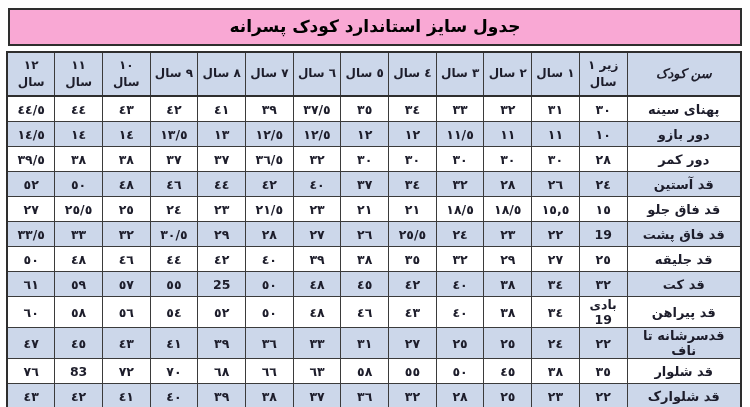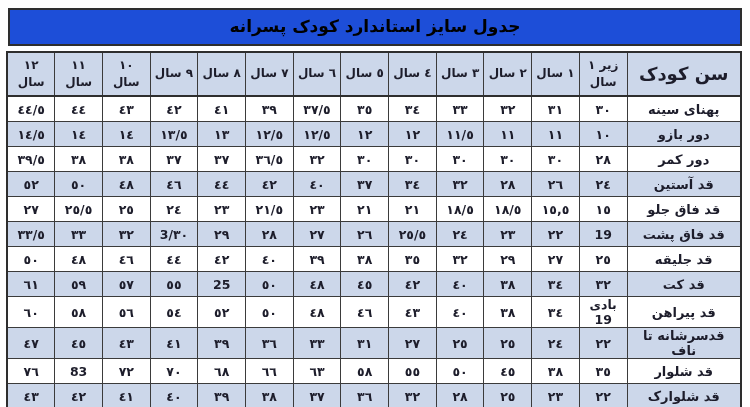--- a/index.html
+++ b/index.html
@@ -12,21 +12,21 @@
   .wrap{
     box-sizing:border-box;
     width:750px;
     padding:8px 8px 0 8px;
     direction:rtl;
   }
   .title-box{
     box-sizing:border-box;
     width:734px;
     border:2px solid #2e2e2e;
-    background:#1d4ed8;
+    background:#f9a8d4;
     text-align:center;
     font-weight:bold;
     font-size:17px;
     color:#000000;
     padding:6px 0 8px 0;
   }
   table.size-table{
     width:734px;
     border-collapse:collapse;
     table-layout:fixed;
@@ -44,21 +44,22 @@
     overflow:hidden;
   }
   .size-table thead th{
     background:#ccd7ea;
     font-size:12px;
     height:42px;
     line-height:1.45;
     border-bottom:2px solid #2e2e2e;
   }
   .size-table thead th.corner{
-    font-size:18px;
+    font-size:13px;
+    font-style:italic;
   }
   .size-table tbody td, .size-table tbody th{
     height:24px;
     font-size:12.5px;
     background:#ffffff;
   }
   .size-table tbody tr.alt td, .size-table tbody tr.alt th{
     background:#ccd7ea;
   }
   .size-table tbody th.rowlabel{
@@ -194,21 +195,21 @@
           <th class="rowlabel">قد فاق پشت</th>
           <td>19</td>
           <td>٢٢</td>
           <td>٢٣</td>
           <td>٢٤</td>
           <td>٢٥/٥</td>
           <td>٢٦</td>
           <td>٢٧</td>
           <td>٢٨</td>
           <td>٢٩</td>
-          <td>٣٠/3</td>
+          <td>٣٠/٥</td>
           <td>٣٢</td>
           <td>٣٣</td>
           <td>٣٣/٥</td>
         </tr>
         <tr>
           <th class="rowlabel">قد جلیقه</th>
           <td>٢٥</td>
           <td>٢٧</td>
           <td>٢٩</td>
           <td>٣٢</td>

